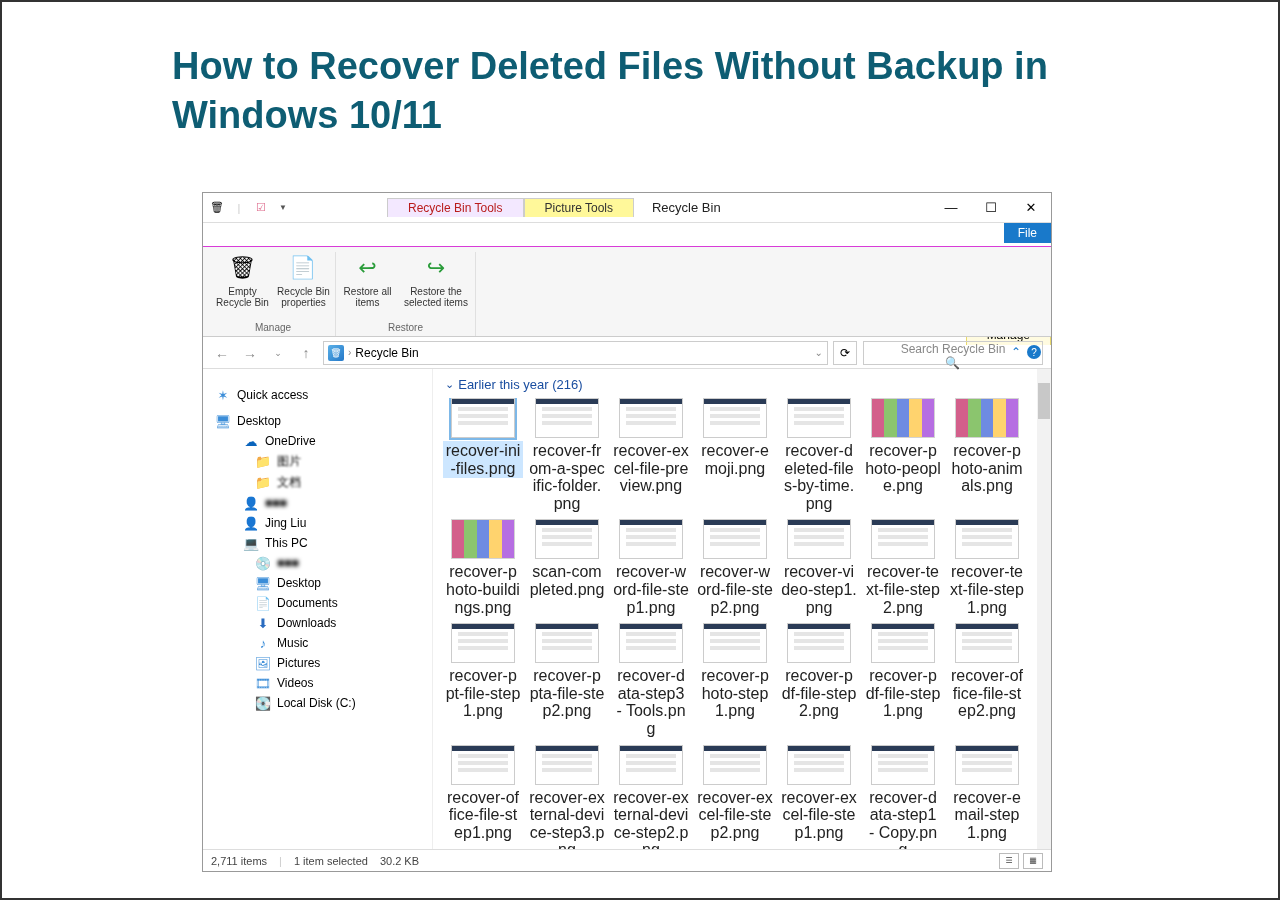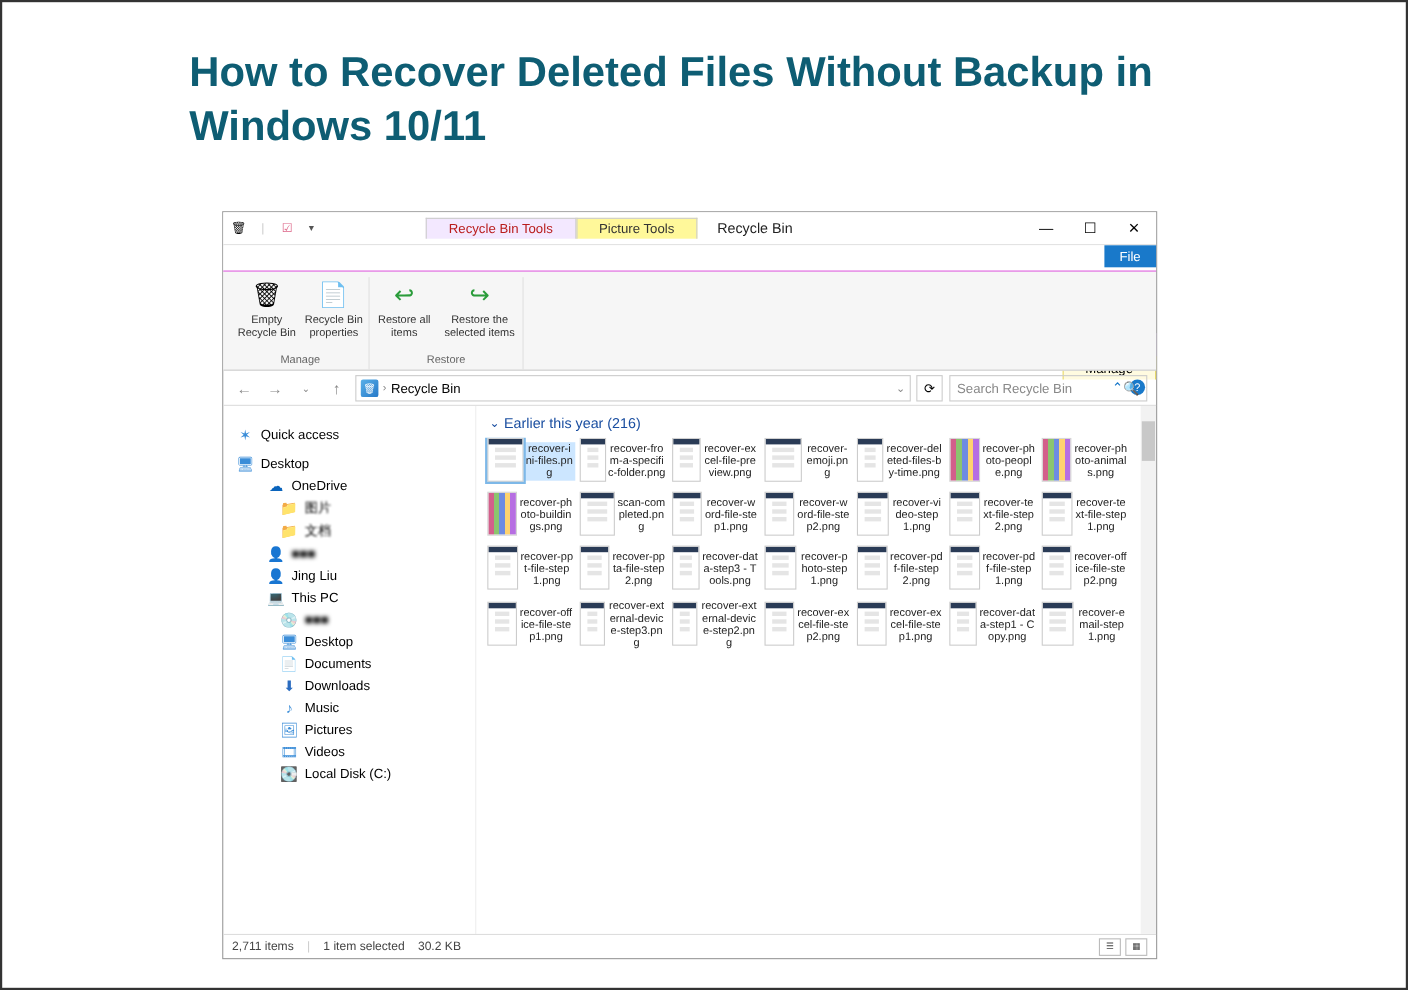--- a/index.html
+++ b/index.html
@@ -27,33 +27,33 @@
 .ribbon-items { display: flex; gap: 6px; }
 .ribbon-item { display: flex; flex-direction: column; align-items: center; width: 55px; cursor: pointer; }
 .ribbon-icon { width: 32px; height: 32px; display: flex; align-items: center; justify-content: center; font-size: 22px; }
 .ribbon-label { font-size: 10px; text-align: center; line-height: 1.1; margin-top: 2px; color: #333; }
 .ribbon-group-name { font-size: 10px; color: #666; margin-top: auto; padding-bottom: 3px; }
 .address-bar { height: 32px; display: flex; align-items: center; padding: 3px 8px; gap: 6px; border-bottom: 1px solid #ddd; }
 .nav-arrow { width: 22px; height: 22px; display: flex; align-items: center; justify-content: center; color: #888; font-size: 14px; }
 .breadcrumb { flex: 1; height: 24px; border: 1px solid #ccc; display: flex; align-items: center; padding: 0 4px; font-size: 12px; gap: 4px; }
 .breadcrumb-icon { width: 16px; height: 16px; background: linear-gradient(135deg,#5ab0e8,#2478c8); border-radius: 2px; display:flex;align-items:center;justify-content:center;color:#fff;font-size:9px; }
 .refresh { width: 24px; height: 24px; border: 1px solid #ccc; display: flex; align-items: center; justify-content: center; font-size: 12px; margin-left: -1px; }
-.search { width: 180px; height: 24px; border: 1px solid #ccc; display: flex; align-items: center; padding: 0 6px; font-size: 12px; color: #888; justify-content: space-between; }
+.search { width: 180px; height: 24px; border: 1px solid #ccc; display: flex; align-items: center; padding: 0 6px; font-size: 12px; color: #888; justify-content: space-between; flex-direction: column; }
 .body-area { flex: 1; display: flex; overflow: hidden; }
 .nav-pane { width: 230px; border-right: 1px solid #eee; padding: 10px 4px; font-size: 12px; overflow: hidden; }
 .tree-item { display: flex; align-items: center; gap: 6px; padding: 2px 4px 2px 24px; cursor: pointer; white-space: nowrap; }
 .tree-item.root { padding-left: 8px; margin-top:6px; }
 .tree-item.sub { padding-left: 36px; }
 .tree-item.sub2 { padding-left: 48px; }
 .tree-icon { width: 16px; height: 16px; display: inline-flex; align-items: center; justify-content: center; font-size: 13px; }
 .folder-ico { color: #f7b731; }
 .content { flex: 1; display: flex; flex-direction: column; overflow: hidden; position:relative; }
 .group-header { font-size: 13px; color: #1a4ea0; padding: 8px 12px 6px 12px; display:flex; align-items:center; gap:4px; }
 .files-grid { display: grid; grid-template-columns: repeat(7, 80px); gap: 6px 4px; padding: 0 10px; overflow: hidden; }
-.file-item { display: flex; flex-direction: row; align-items: center; font-size: 10px; cursor: pointer; width:80px;justify-content:flex-end; }
+.file-item { display: flex; flex-direction: column; align-items: center; font-size: 16px; cursor: pointer; width:80px; }
 .file-item.selected .thumb { outline: 2px solid #7db8e8; }
 .file-item.selected .fname { background:#cce6ff; }
 .thumb { width: 64px; height: 40px; background: #fff; border: 1px solid #ccc; margin-bottom: 3px; position: relative; overflow:hidden; }
 .thumb-top{position:absolute;top:0;left:0;right:0;height:5px;background:#2a3b56;}
 .thumb-mid{position:absolute;top:8px;left:6px;right:6px;height:4px;background:#e5e5e5;}
 .thumb-mid2{position:absolute;top:15px;left:6px;right:6px;height:4px;background:#e5e5e5;}
 .thumb-mid3{position:absolute;top:22px;left:6px;right:6px;height:4px;background:#e5e5e5;}
 .thumb.photos{background:linear-gradient(90deg,#c47 20%,#7b5 20% 40%,#57d 40% 60%,#fc5 60% 80%,#a5d 80%);opacity:.85;}
 .fname { text-align: center; line-height: 1.1; word-break: break-all; padding:1px 2px; color:#222; }
 .scroll-v{ position:absolute; right:0; top:0; bottom:0; width:14px; background:#f2f2f2; }

